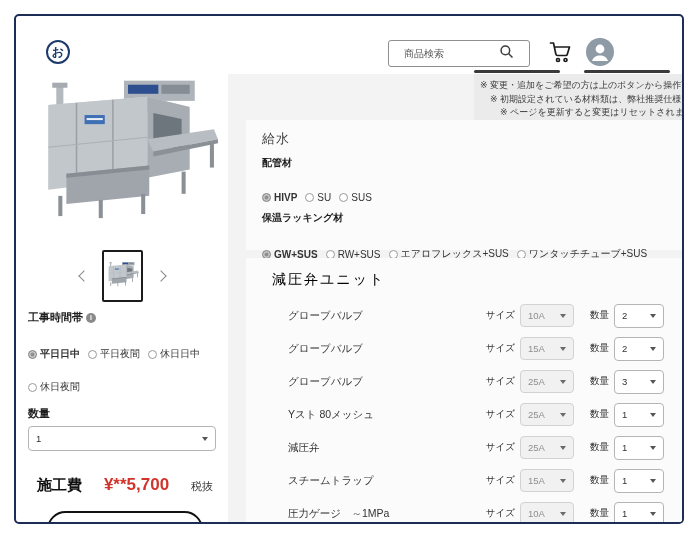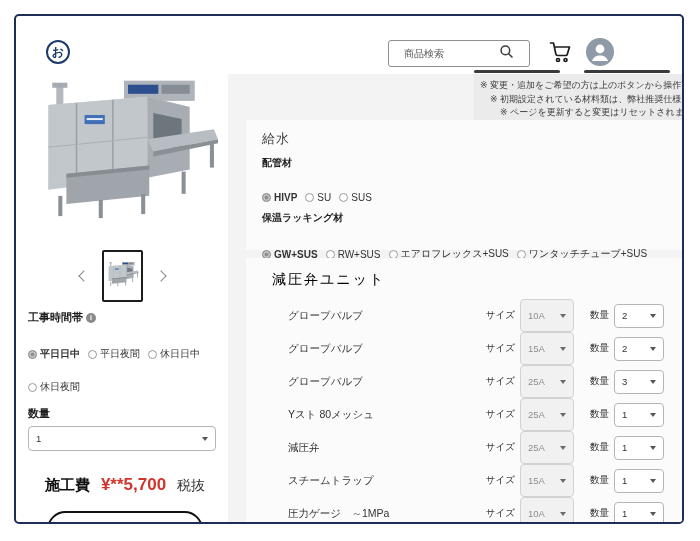--- a/index.html
+++ b/index.html
@@ -45,24 +45,24 @@
   .opt .lbl { font-size:10px; color:#333; }
   .opt.on .lbl { font-weight:bold; }
   .qty-label { margin-top:12px; }
   .sel { display:flex; align-items:center; justify-content:space-between; border:1px solid #b5b5b5;
     border-radius:4px; background:#fff; padding:0 7px; font-size:9.5px; color:#333; cursor:pointer; }
   .sel.disabled { background:#f1f1f1; color:#8e8e8e; border-color:#d2d2d2; cursor:default; }
   .caret { width:0; height:0; border-left:3.5px solid transparent; border-right:3.5px solid transparent;
     border-top:4.5px solid #555; flex:0 0 auto; margin-left:5px; }
   .sel.disabled .caret { border-top-color:#6a6a6a; }
   .qty-main { margin-top:5px; width:188px; height:25px; }
-  .price-row { margin-top:24px; display:flex; align-items:baseline; justify-content:center; gap:11px; }
+  .price-row { margin-top:24px; display:flex; align-items:baseline; justify-content:center; gap:22px; }
   .price-label { font-size:15px; font-weight:bold; color:#111; }
   .price-val { font-size:17px; font-weight:bold; color:#d0342c; }
-  .price-tax { font-size:14px; color:#333; }
+  .price-tax { font-size:11px; color:#333; }
   .cart-add { margin:16px auto 0; display:block; width:156px; height:37px; border:2px solid #121212;
     border-radius:20px; background:#fff; font-size:12px; font-weight:bold; color:#111; cursor:pointer;
     font-family:inherit; }
 
   
   .panel { position:absolute; left:212px; top:58px; width:454px; height:448px; background:#f3f3f3; }
   .btn-edge { position:absolute; height:3px; background:#3a3a3a; border-radius:2px; top:54px; }
   .btn-edge.one { right:122px; width:86px; }
   .btn-edge.two { right:12px; width:86px; }
   .notices { position:absolute; right:0; top:0; width:208px; background:#ebebeb; padding:5px 0 5px 6px; }
@@ -72,21 +72,21 @@
   .panel-title { position:absolute; left:30px; top:24px; font-size:14px; color:#2b2b2b; letter-spacing:2px; }
 
   .card { position:absolute; left:18px; right:0; background:#fbfbfb; }
   .card.water { top:46px; height:130px; padding:10px 16px 0 16px; }
   .sec-title { font-size:13px; color:#3d3d3d; letter-spacing:1px; }
   .grp-label { font-size:10px; font-weight:bold; color:#1f1f1f; margin-top:8px; }
   .water-bottom { display:flex; align-items:center; margin-top:10px; }
   .water-note { font-size:9px; font-weight:bold; color:#2e2e2e; white-space:nowrap; }
   .field { display:flex; align-items:center; gap:5px; }
   .field .f-lab { font-size:9.5px; font-weight:normal; color:#1f1f1f; white-space:nowrap; }
-  .sz { width:54px; height:33px; }
+  .sz { width:54px; height:23px; }
   .len { width:48px; height:23px; }
 
   .card.unit { top:184px; bottom:0; padding:13px 0 0 0; }
   .unit-title { margin-left:26px; font-size:14px; color:#000000; letter-spacing:2px; }
   .rows { margin-top:10px; }
   .u-row { height:33px; display:flex; align-items:center; padding-left:42px; padding-right:18px; }
   .u-name { font-size:10.5px; color:#333; }
   .spacer { flex:1; }
   .u-row .field + .field { margin-left:16px; }
   .qty { width:50px; height:24px; }

